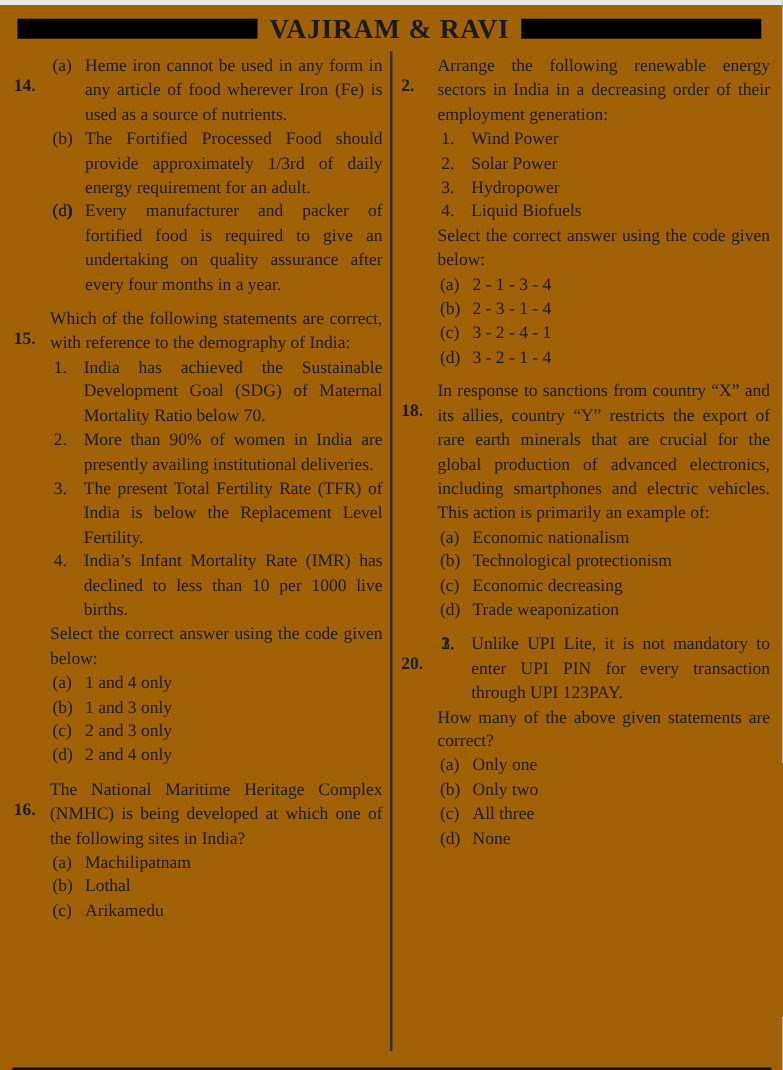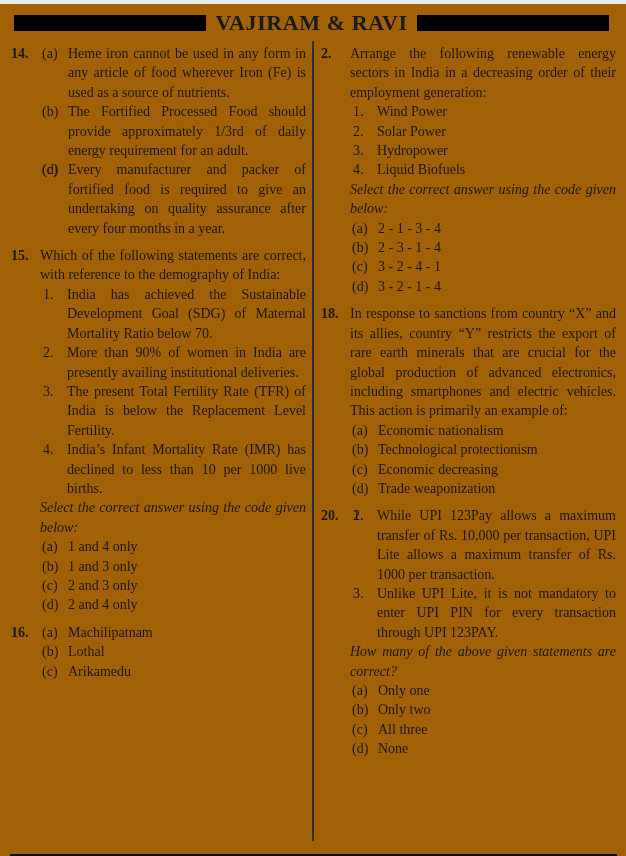--- a/index.html
+++ b/index.html
@@ -43,23 +43,23 @@
     background: #2f2f2f;
   }
   .bottom-rule {
     position: absolute;
     left: 10px; right: 9px; bottom: 4px;
     border-top: 2.5px solid #101010;
   }
   
   .q { position: relative; padding-left: 30px; margin-top: 8px; text-align: justify; }
   .q.first { margin-top: 0; }
-  .qnum { position: absolute; left: 1px; top: 0; font-weight: bold; }
+  .qnum { position: absolute; left: 1px; top: 16px; font-weight: bold; }
   .stem { margin: 0; text-align: justify; }
-  .cont { margin: 0; text-align: justify; font-style: italic; }
+  .cont { margin: 0; text-align: justify; }
   .item { position: relative; padding-left: 27px; text-align: justify; }
   .inum { position: absolute; left: 3px; top: 0; }
   .opt { position: relative; padding-left: 28px; text-align: justify; }
   .olabel { position: absolute; left: 2px; top: 0; }
   .em-bi { font-weight: bold; font-style: italic; }
 </style>
 </head>
 <body>
 
 <div class="page">
@@ -126,20 +126,21 @@
           <span>2 and 3 only</span>
         </div>
         <div class="opt">
           <span class="olabel">(d)</span>
           <span>2 and 4 only</span>
         </div>
       </section>
 
       <section class="q">
         <span class="qnum">16.</span>
+        <p class="stem">The National Maritime Heritage Complex (NMHC) is being developed at which one of the following sites in India?</p>
         <div class="opt">
           <span class="olabel">(a)</span>
           <span>Machilipatnam</span>
         </div>
         <div class="opt">
           <span class="olabel">(b)</span>
           <span>Lothal</span>
         </div>
         <div class="opt">
           <span class="olabel">(c)</span>
@@ -211,21 +212,20 @@
         </div>
       </section>
 
       <section class="q">
         <span class="qnum">20.</span>
         <div class="item">
           <span class="inum">1.</span>
         </div>
         <div class="item">
           <span class="inum">2.</span>
-          <span>While UPI 123Pay allows a maximum transfer of Rs. 10,000 per transaction, UPI Lite allows a maximum transfer of Rs. 1000 per transaction.</span>
         </div>
         <div class="item">
           <span class="inum">3.</span>
           <span>Unlike UPI Lite, it is not mandatory to enter UPI PIN for every transaction through UPI 123PAY.</span>
         </div>
         <p class="cont">How many of the above given statements are correct?</p>
         <div class="opt">
           <span class="olabel">(a)</span>
           <span>Only one</span>
         </div>

